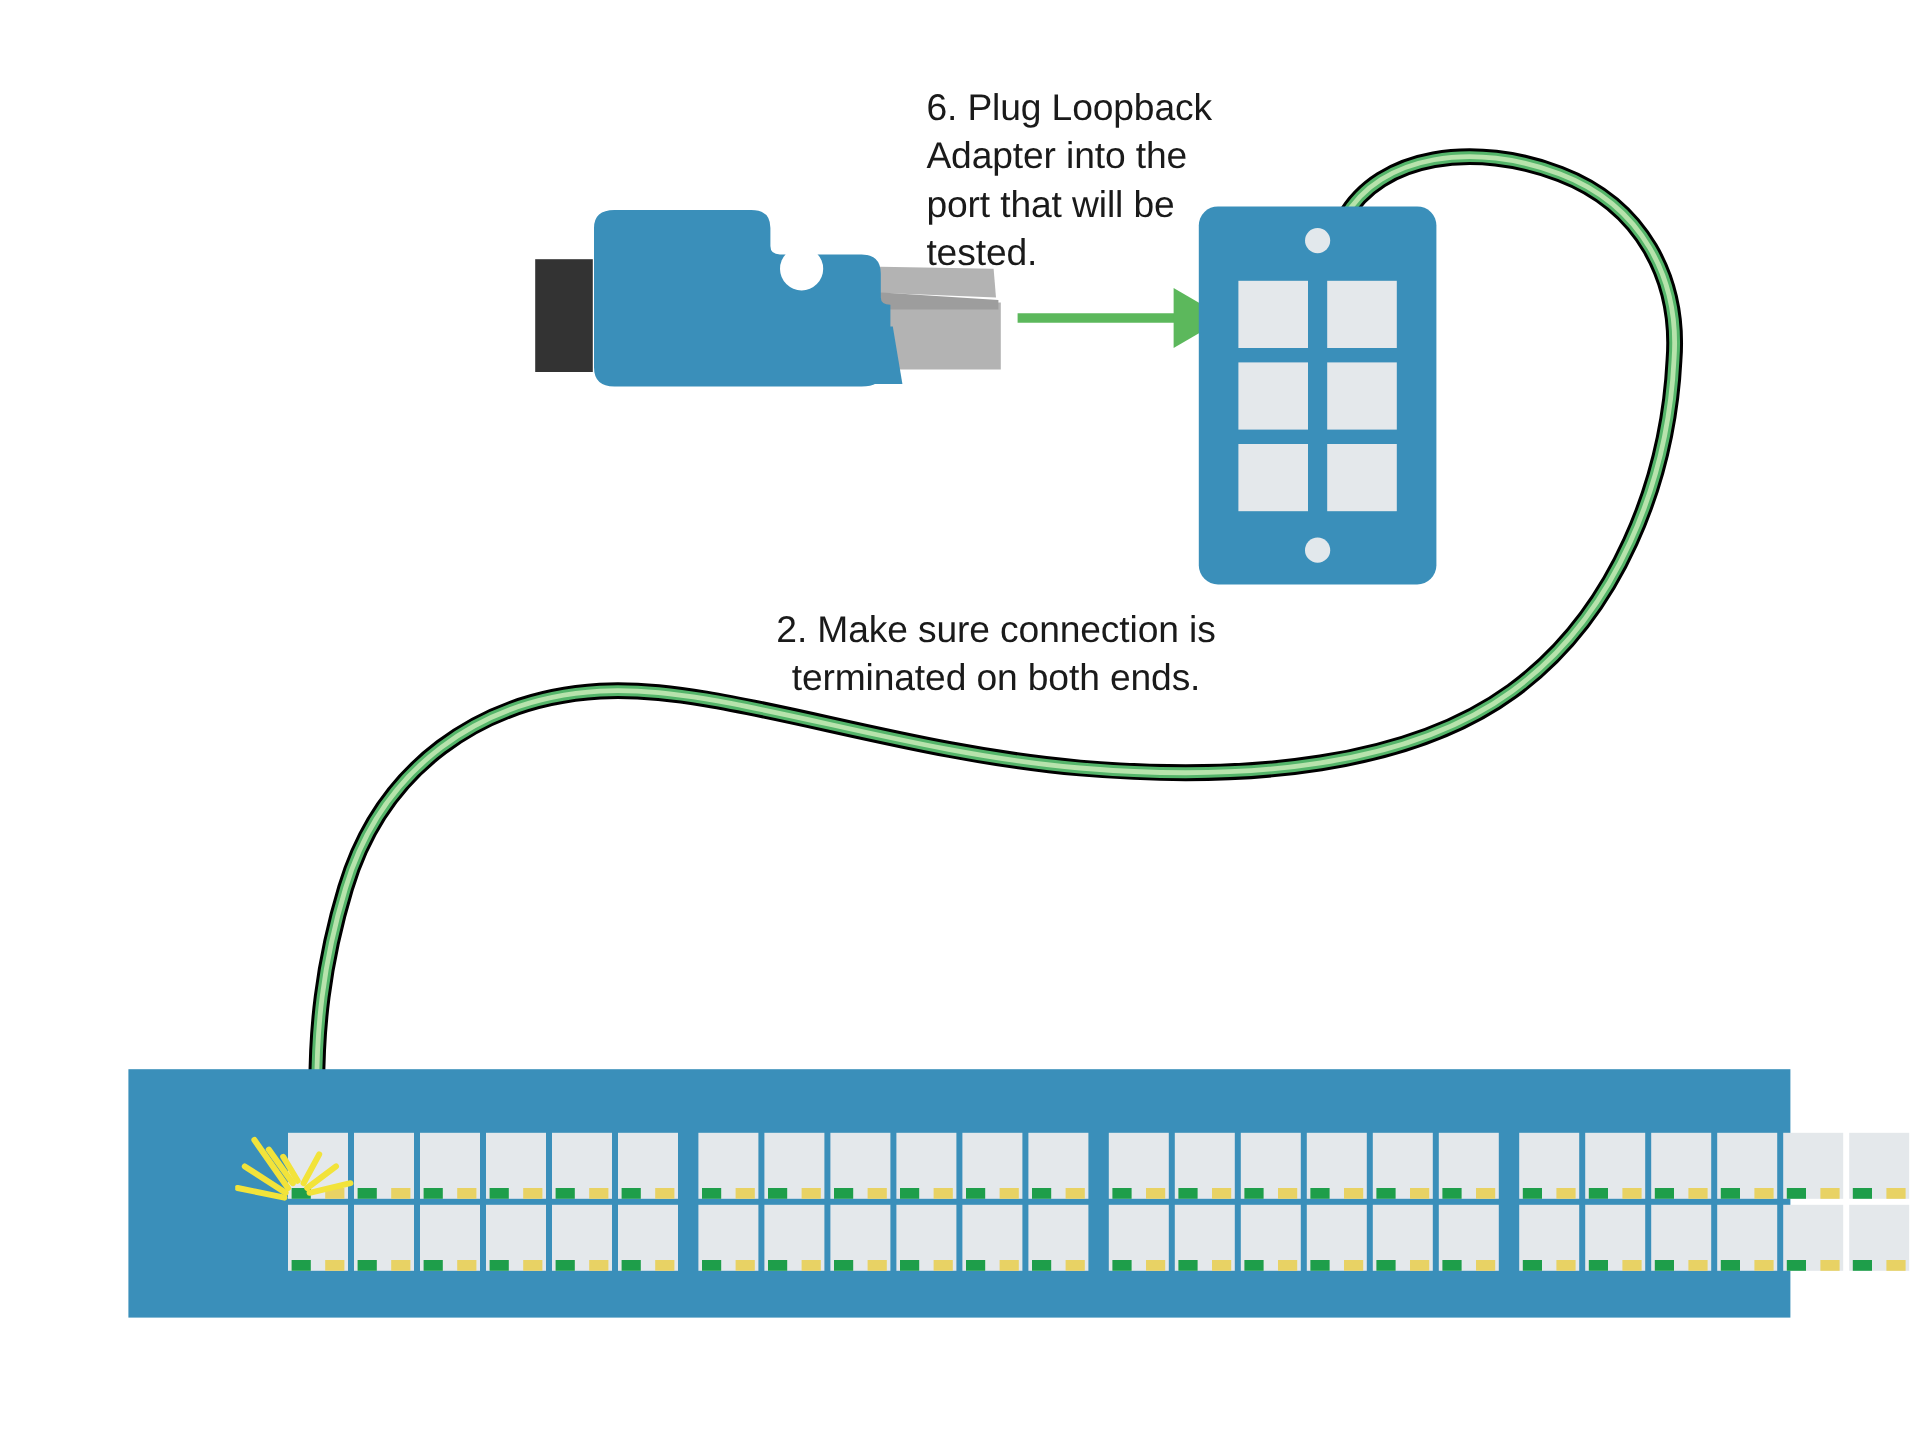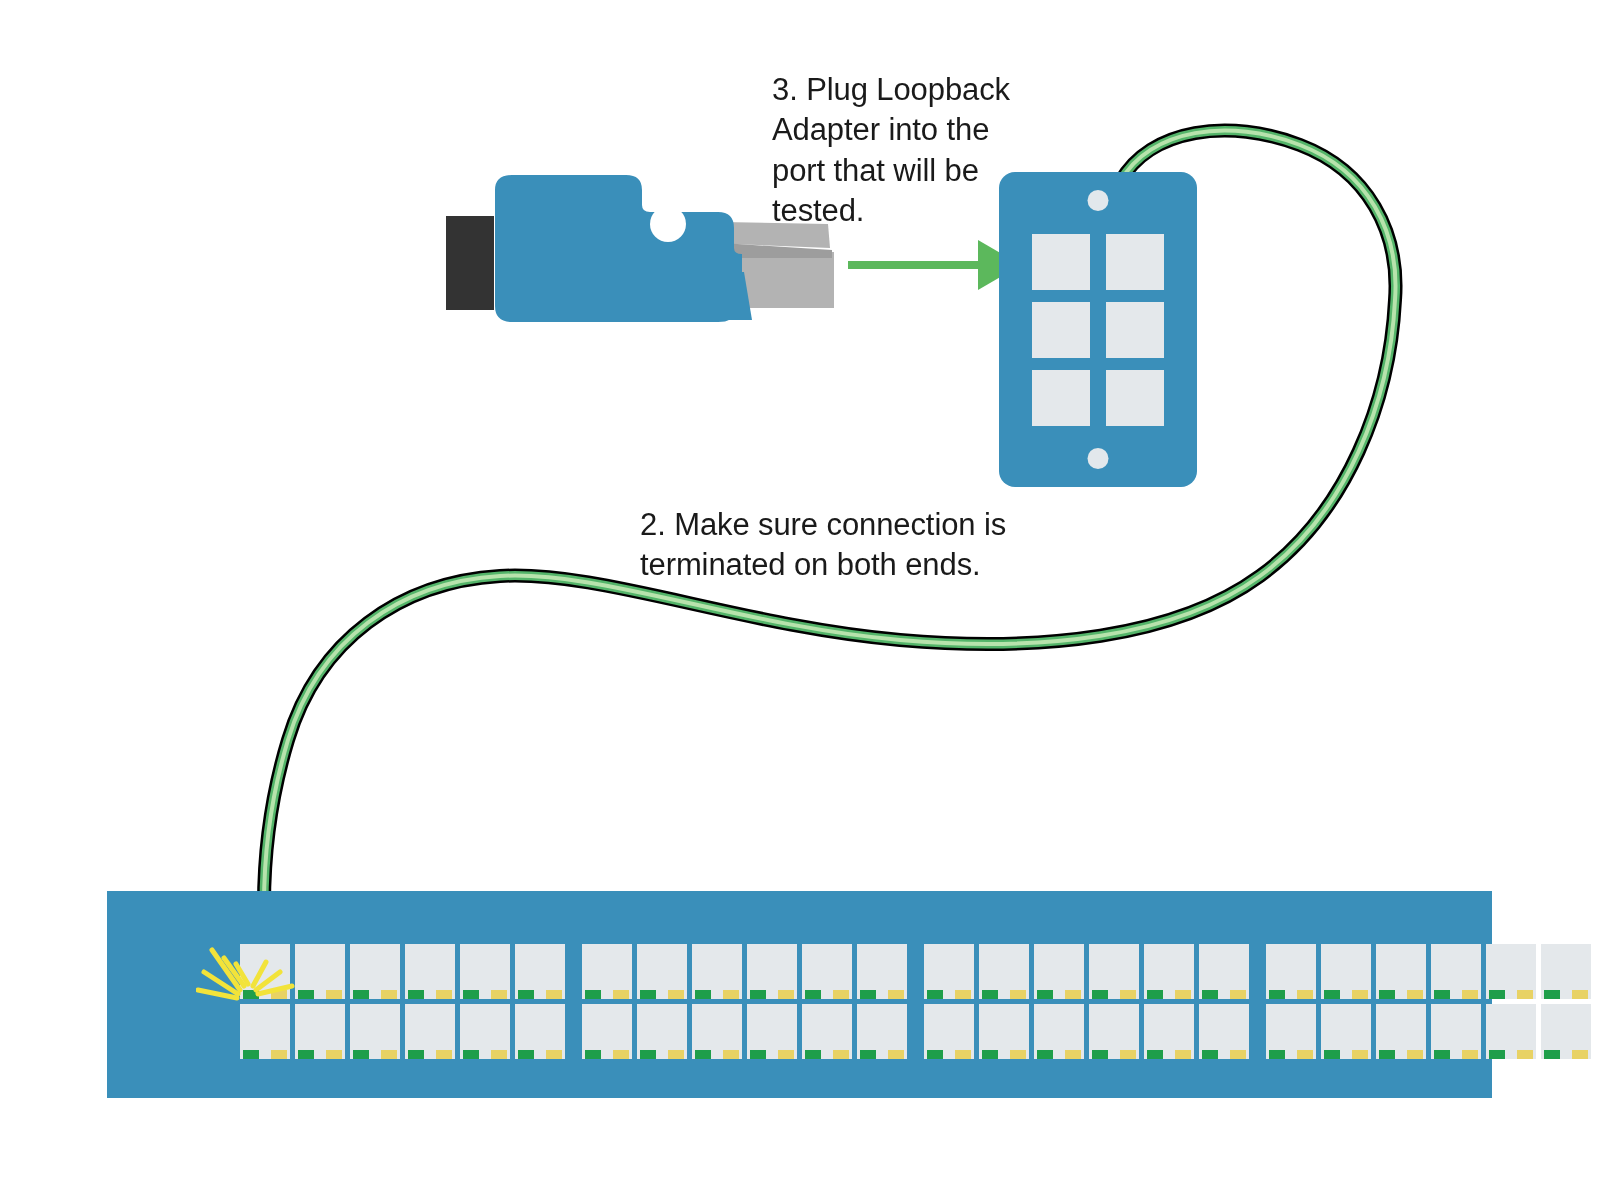--- a/index.html
+++ b/index.html
@@ -29,21 +29,21 @@
   .instruction {
     position: absolute;
     color: #1a1a1a;
     font-family: "Liberation Sans", sans-serif;
     font-size: 31px;
     line-height: 1.30;
     white-space: pre-line;
     letter-spacing: -0.1px;
   }
   #step-1-text { left: 772px; top: 70px;  width: 260px; }
-  #step-2-text { left: 640px; top: 505px; width: 380px; }
+  #step-2-text { left: 640px; top: 505px; width: 380px; text-align: center; }
   #step-3-text { left: 341px; top: 712px; width: 350px; }
 
   
   #wall-plate {
     position: absolute;
     left: 999px;
     top: 172px;
     width: 198px;
     height: 315px;
     background: #3a8fba;
@@ -444,21 +444,21 @@
             </div>
             <div class="switch-port">
               <div class="led led-green" style="background: rgb(30, 158, 74);"></div>
               <div class="led led-amber" style="background: rgb(232, 210, 100);"></div>
             </div>
           </div>
         </div>
     </div>
   </div>
 
-  <div id="step-1-text" class="instruction">3. Plug Loopback
+  <div id="step-1-text" class="instruction">6. Plug Loopback
 Adapter into the
 port that will be
 tested.</div>
 
   <div id="step-2-text" class="instruction">2. Make sure connection is
 terminated on both ends.</div>
 
 
 </div>
 

